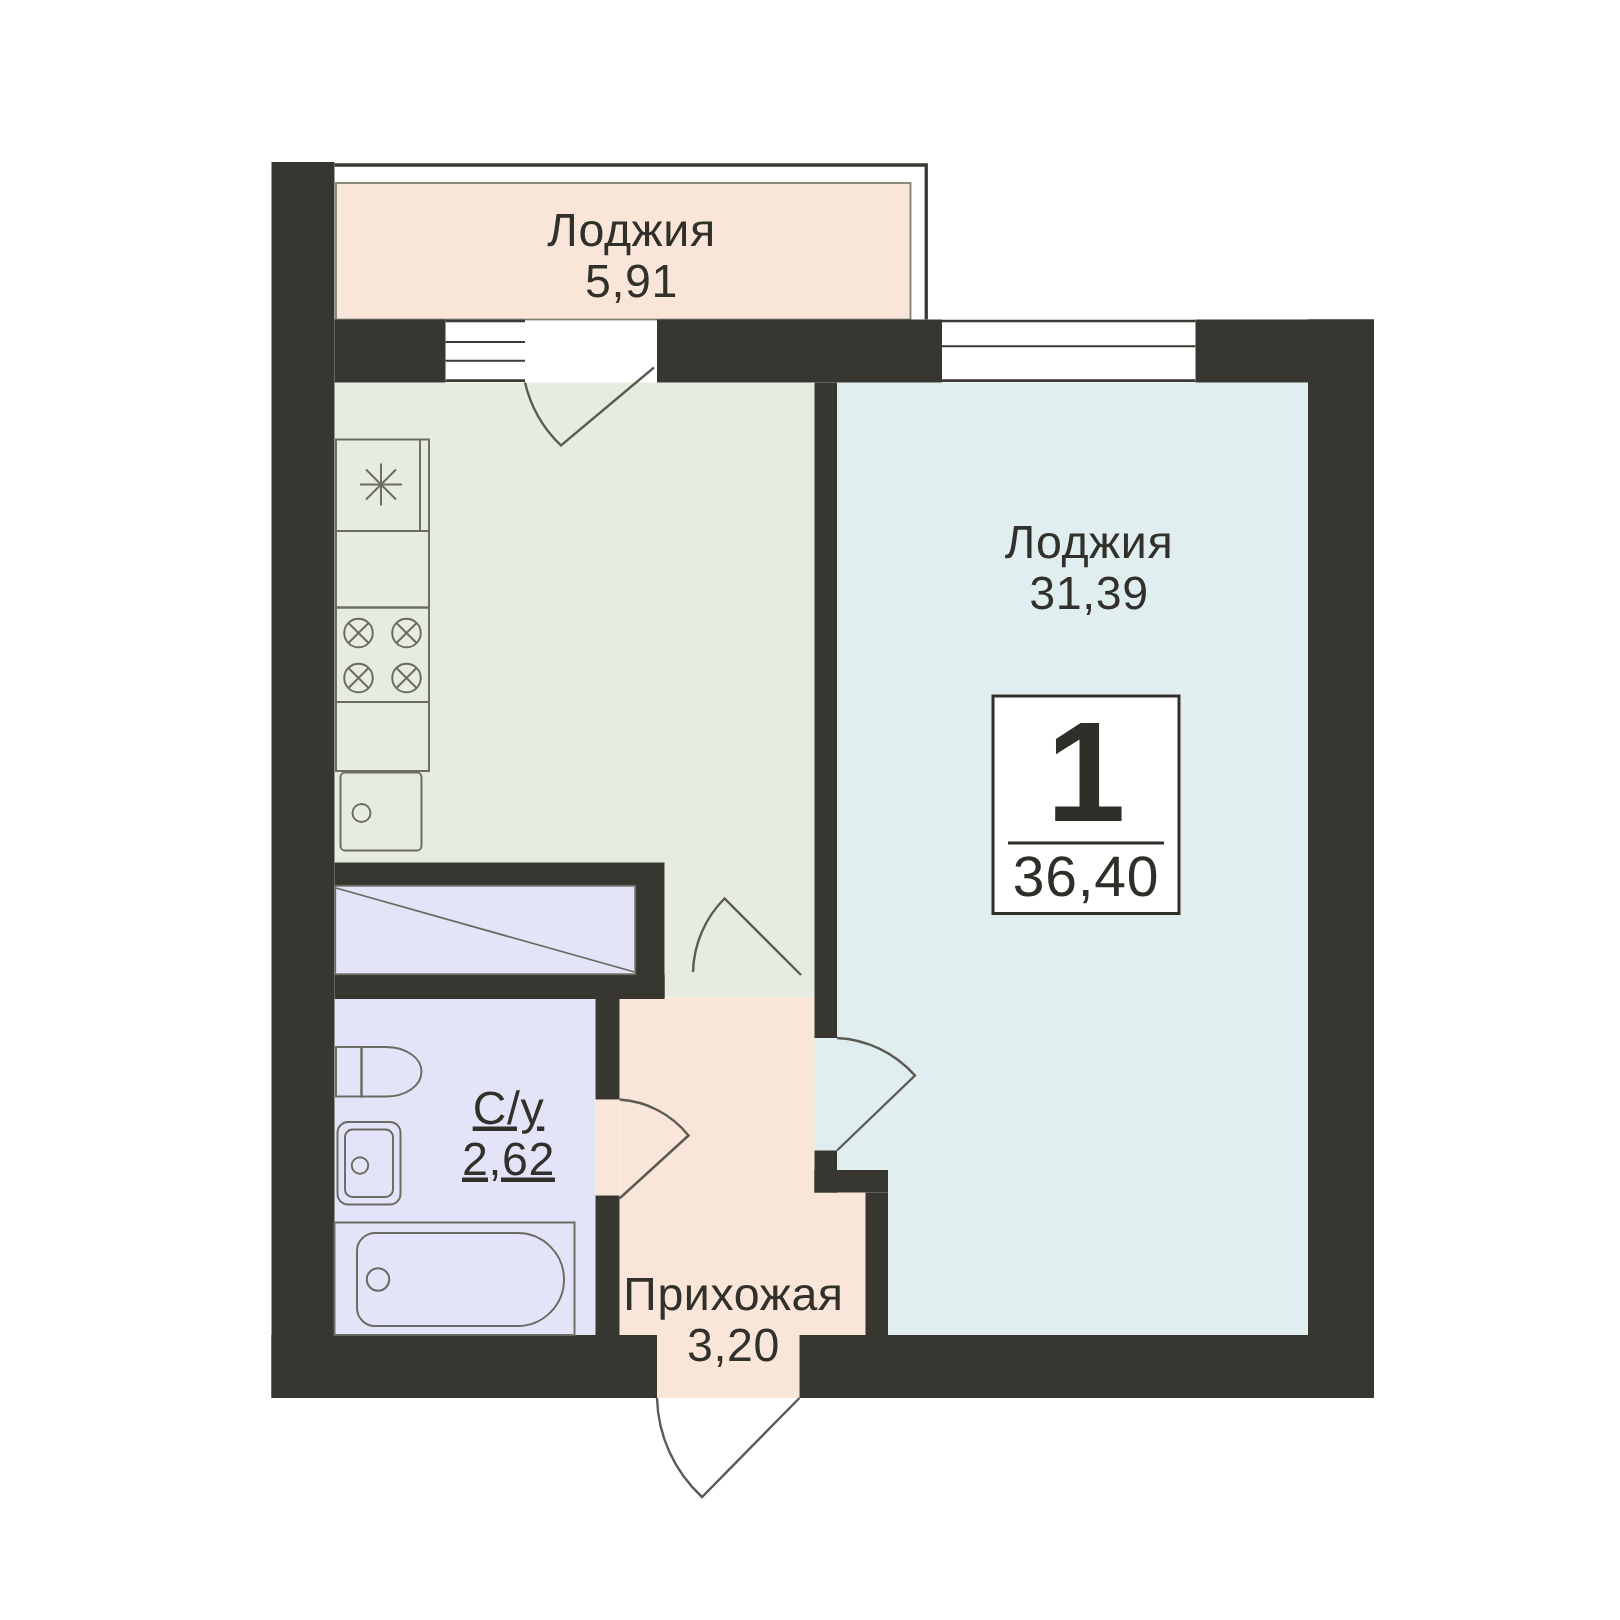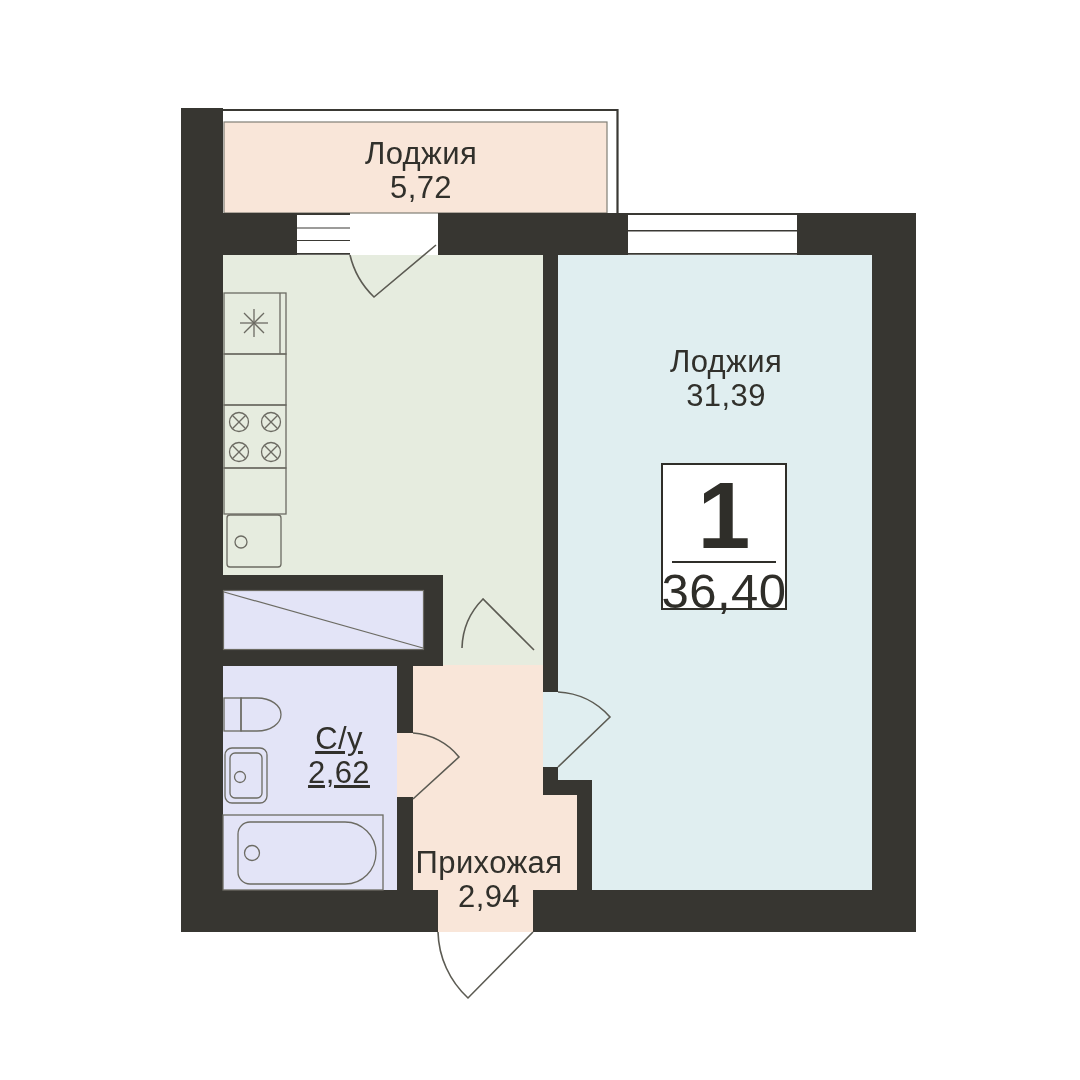--- a/index.html
+++ b/index.html
@@ -9,21 +9,21 @@
   .room-label{position:absolute;transform:translateX(-50%);text-align:center;
               color:#31302b;font-size:31px;line-height:34px;letter-spacing:0.4px;white-space:nowrap;}
   .room-label .rname{font-weight:400;}
   .room-label .rarea{font-weight:400;}
   .badge{position:absolute;left:661px;top:463px;width:126px;height:147px;box-sizing:border-box;
          background:#ffffff;border:2px solid #2f2e29;display:flex;flex-direction:column;align-items:center;}
   .badge-rooms{flex:0 0 92px;display:flex;align-items:center;justify-content:center;
                font-size:95px;line-height:92px;font-weight:600;color:#2f2e29;padding-top:4px;}
   .badge-divider{width:104px;height:2px;background:#2f2e29;flex:0 0 2px;}
   .badge-area{flex:1;display:flex;align-items:center;justify-content:center;
-              font-size:49px;font-weight:400;color:#2f2e29;letter-spacing:0.5px;}
+              font-size:38px;font-weight:400;color:#2f2e29;letter-spacing:0.5px;}
 </style>
 </head>
 <body>
 
 <div class="stage">
 
   <svg class="plan-svg" width="1080" height="1080" viewBox="0 0 1080 1080">
 
     <g>
       <rect x="224" y="122" width="383" height="91" fill="#f9e6d9" stroke="#807f76" stroke-width="1.2"></rect>
@@ -128,37 +128,37 @@
       <path d="M350,255 A85,85 0 0 0 374,297 L436,245"></path>
       <path d="M462,648 A72,72 0 0 1 483,599 L534,650"></path>
       <path d="M558,692 A74,74 0 0 1 610,717 L558,767"></path>
       <path d="M413,733 A64,64 0 0 1 459,757 L413,799"></path>
       <path d="M438,932 A93,93 0 0 0 468,998 L533,932"></path>
     </g>
   </svg>
 
   <div class="room-label" style="left:421px;top:137px;">
     <div class="rname">Лоджия</div>
-    <div class="rarea">5,72</div>
+    <div class="rarea">5,91</div>
   </div>
 
 
   <div class="room-label" style="left:726px;top:345px;">
     <div class="rname">Лоджия</div>
     <div class="rarea">31,39</div>
   </div>
 
   <div class="room-label" style="left:339px;top:722px;text-decoration:underline;">
     <div class="rname">С/у</div>
     <div class="rarea">2,62</div>
   </div>
 
   <div class="room-label" style="left:489px;top:814px;margin-top:32px;">
     <div class="rname">Прихожая</div>
-    <div class="rarea">2,94</div>
+    <div class="rarea">3,20</div>
   </div>
 
   <div class="badge">
     <div class="badge-rooms">1</div>
     <div class="badge-divider"></div>
     <div class="badge-area">36,40</div>
   </div>
 
 </div>
 

